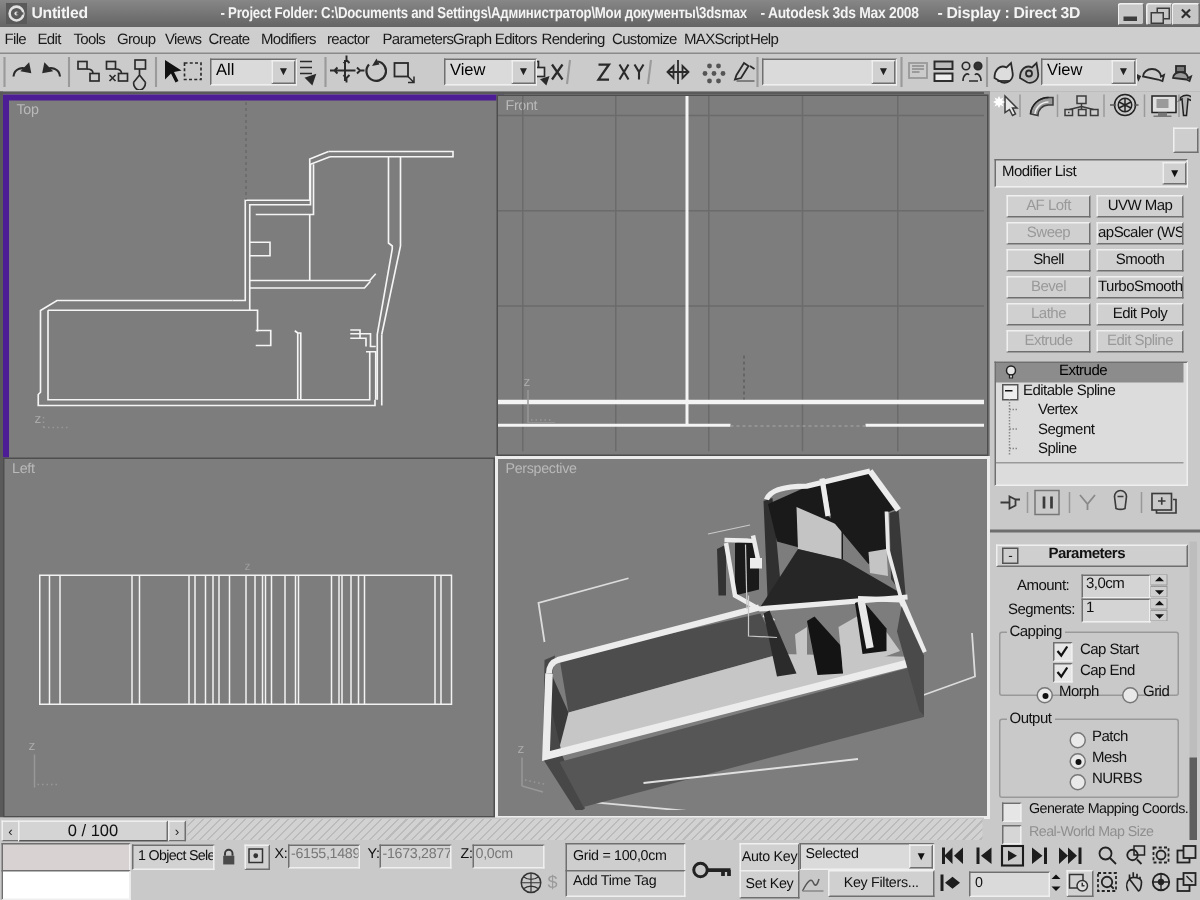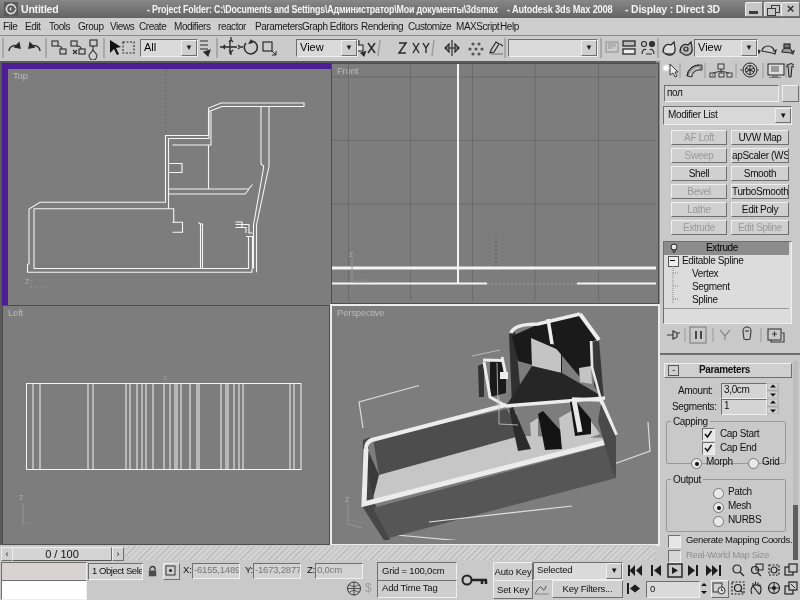--- a/index.html
+++ b/index.html
@@ -175,21 +175,21 @@
         <span class="abs" style="left:3px;top:1px">View</span>
       <div class="btn" style="left:46px;top:0px;width:14px;height:14px;font-size:8px;text-align:center;line-height:14px;color:#222">▼</div>
       </div>
   </div>
 
   <div class="abs" id="vparea" style="left:0;top:61px;width:660px;height:484px;background:#bdbdbd;">
     <div class="abs" style="left:0;top:0;width:660px;height:2px;background:#5a5a5a"></div>
     <div class="abs" style="left:0;top:0;width:2px;height:484px;background:#5a5a5a"></div>
     <div class="abs" style="left:656px;top:0;width:4px;height:484px;background:#8d8d8d"></div>
 
-    <div class="vp" id="vpTop" style="left:2px;top:2px;width:326px;height:239px;border:6px solid #4c1d95;">
+    <div class="vp" id="vpTop" style="left:2px;top:2px;width:326px;height:239px;border:4px solid #4c1d95;">
       <div class="vplabel">Top</div>
       <svg class="abs" style="left:0;top:0" width="324" height="237" viewBox="0 0 324 237" id="svgTop">
         <g stroke="#f5f5f5" fill="none" stroke-width="1.1">
           <path d="M213 34 H296 V37.5 H214"></path>
           <path d="M213 34 L200.5 39 V66.5 H157.5 V133.3 L149 133.3"></path>
           <path d="M214 37.5 L201 42.5 V69.5 H160.5 V139.8"></path>
           <path d="M164.5 76 H203 V42.5"></path>
           <path d="M200.5 76 V120"></path>
           <path d="M160.5 94.5 H174 V103.5 H160.5"></path>
           <path d="M253 37.5 V95 L255.5 97 V99 L245.5 156 V199.5"></path>
@@ -470,23 +470,20 @@
       <g transform="translate(126,0)" stroke="#222" fill="#b5b5b5">
         <path d="M-1 4 q4 -3 8 0 l-1 2 -2 -1 -1 11 -2 0 -1 -11 -2 1z"></path>
       </g>
       <line x1="18" y1="2" x2="18" y2="17" stroke="#9a9a9a"></line>
       <line x1="43" y1="2" x2="43" y2="17" stroke="#9a9a9a"></line>
       <line x1="74" y1="2" x2="74" y2="17" stroke="#9a9a9a"></line>
       <line x1="101" y1="2" x2="101" y2="17" stroke="#9a9a9a"></line>
       <line x1="124" y1="2" x2="124" y2="17" stroke="#9a9a9a"></line>
     </svg>
 
-    <div class="sunk" style="left:4px;top:24px;width:113px;height:15px;background:#d2d2d2;">
-        <span class="abs" style="left:2px;top:1px">пол</span>
-      </div>
     <div class="btn" style="left:122px;top:24px;width:15px;height:15px;background:#cecece;"></div>
 
     <div class="sunk" style="left:3px;top:45px;width:127px;height:17px;background:#d8d8d8;">
       <span class="abs" style="left:4px;top:2px">Modifier List</span>
       <div class="btn" style="left:111px;top:1px;width:14px;height:13px;font-size:8px;text-align:center;line-height:13px;color:#111">▼</div>
     </div>
 
     <div class="btn" style="left:11px;top:69px;width:54px;height:13px;color:#999;text-align:center;line-height:13px;">AF Loft</div>
     <div class="btn" style="left:71px;top:69px;width:56px;height:13px;color:#111;text-align:center;line-height:13px;">UVW Map</div>
     <div class="btn" style="left:11px;top:87px;width:54px;height:13px;color:#999;text-align:center;line-height:13px;">Sweep</div>

